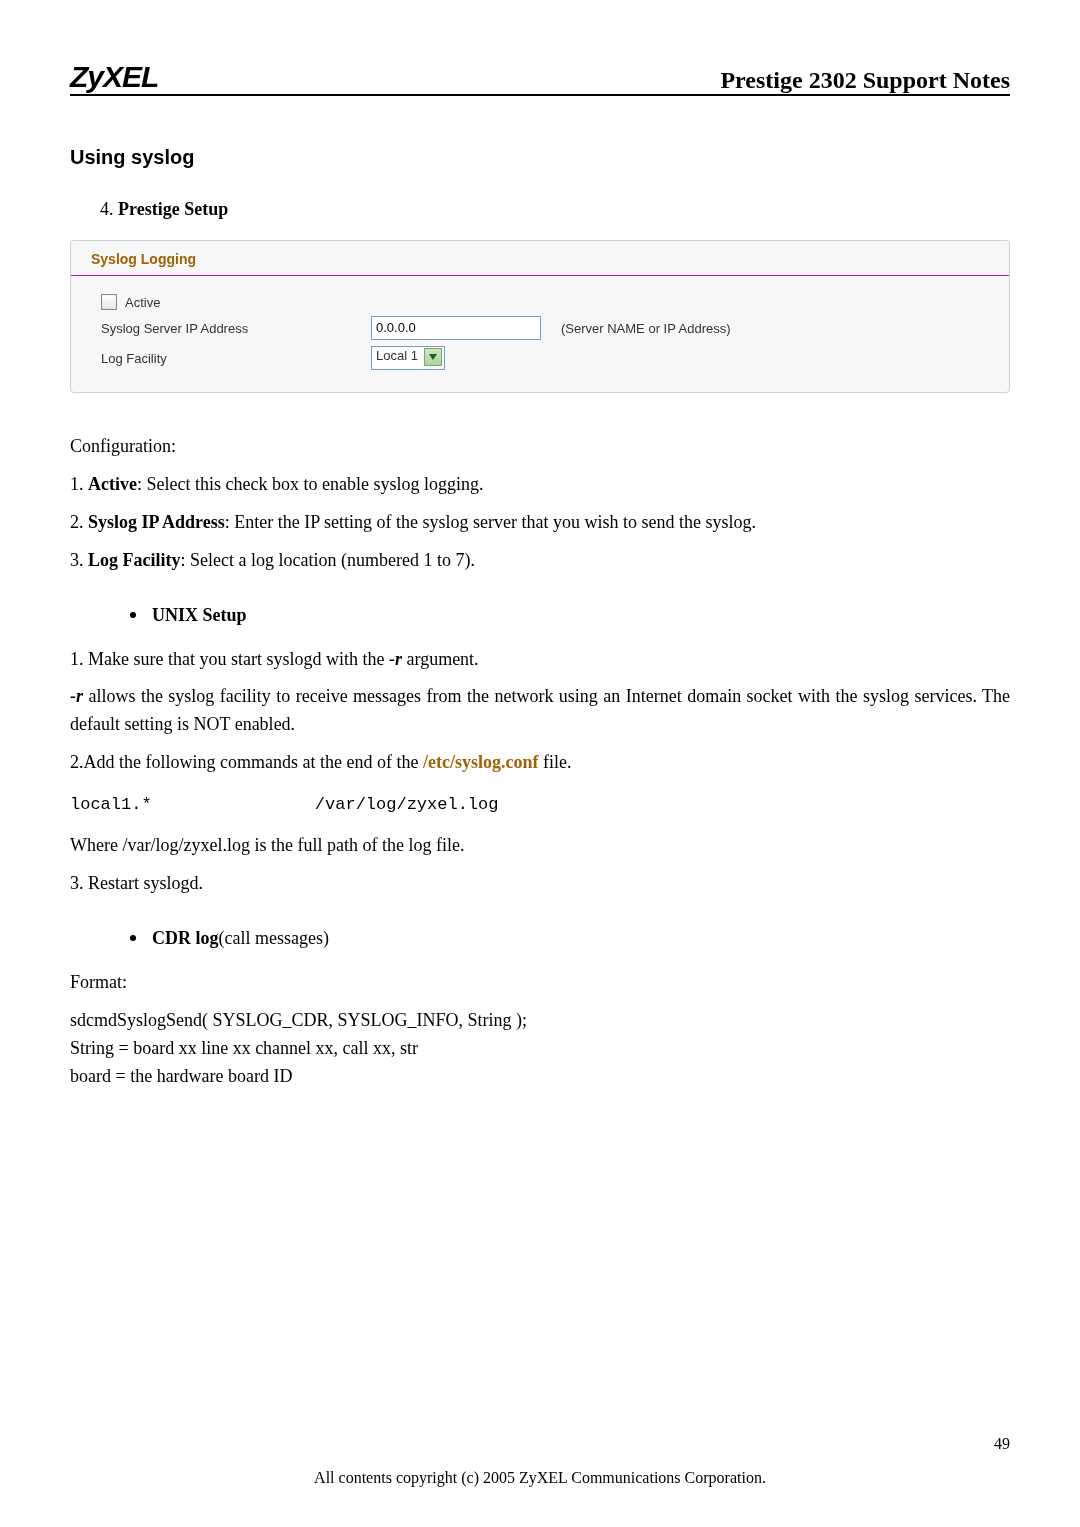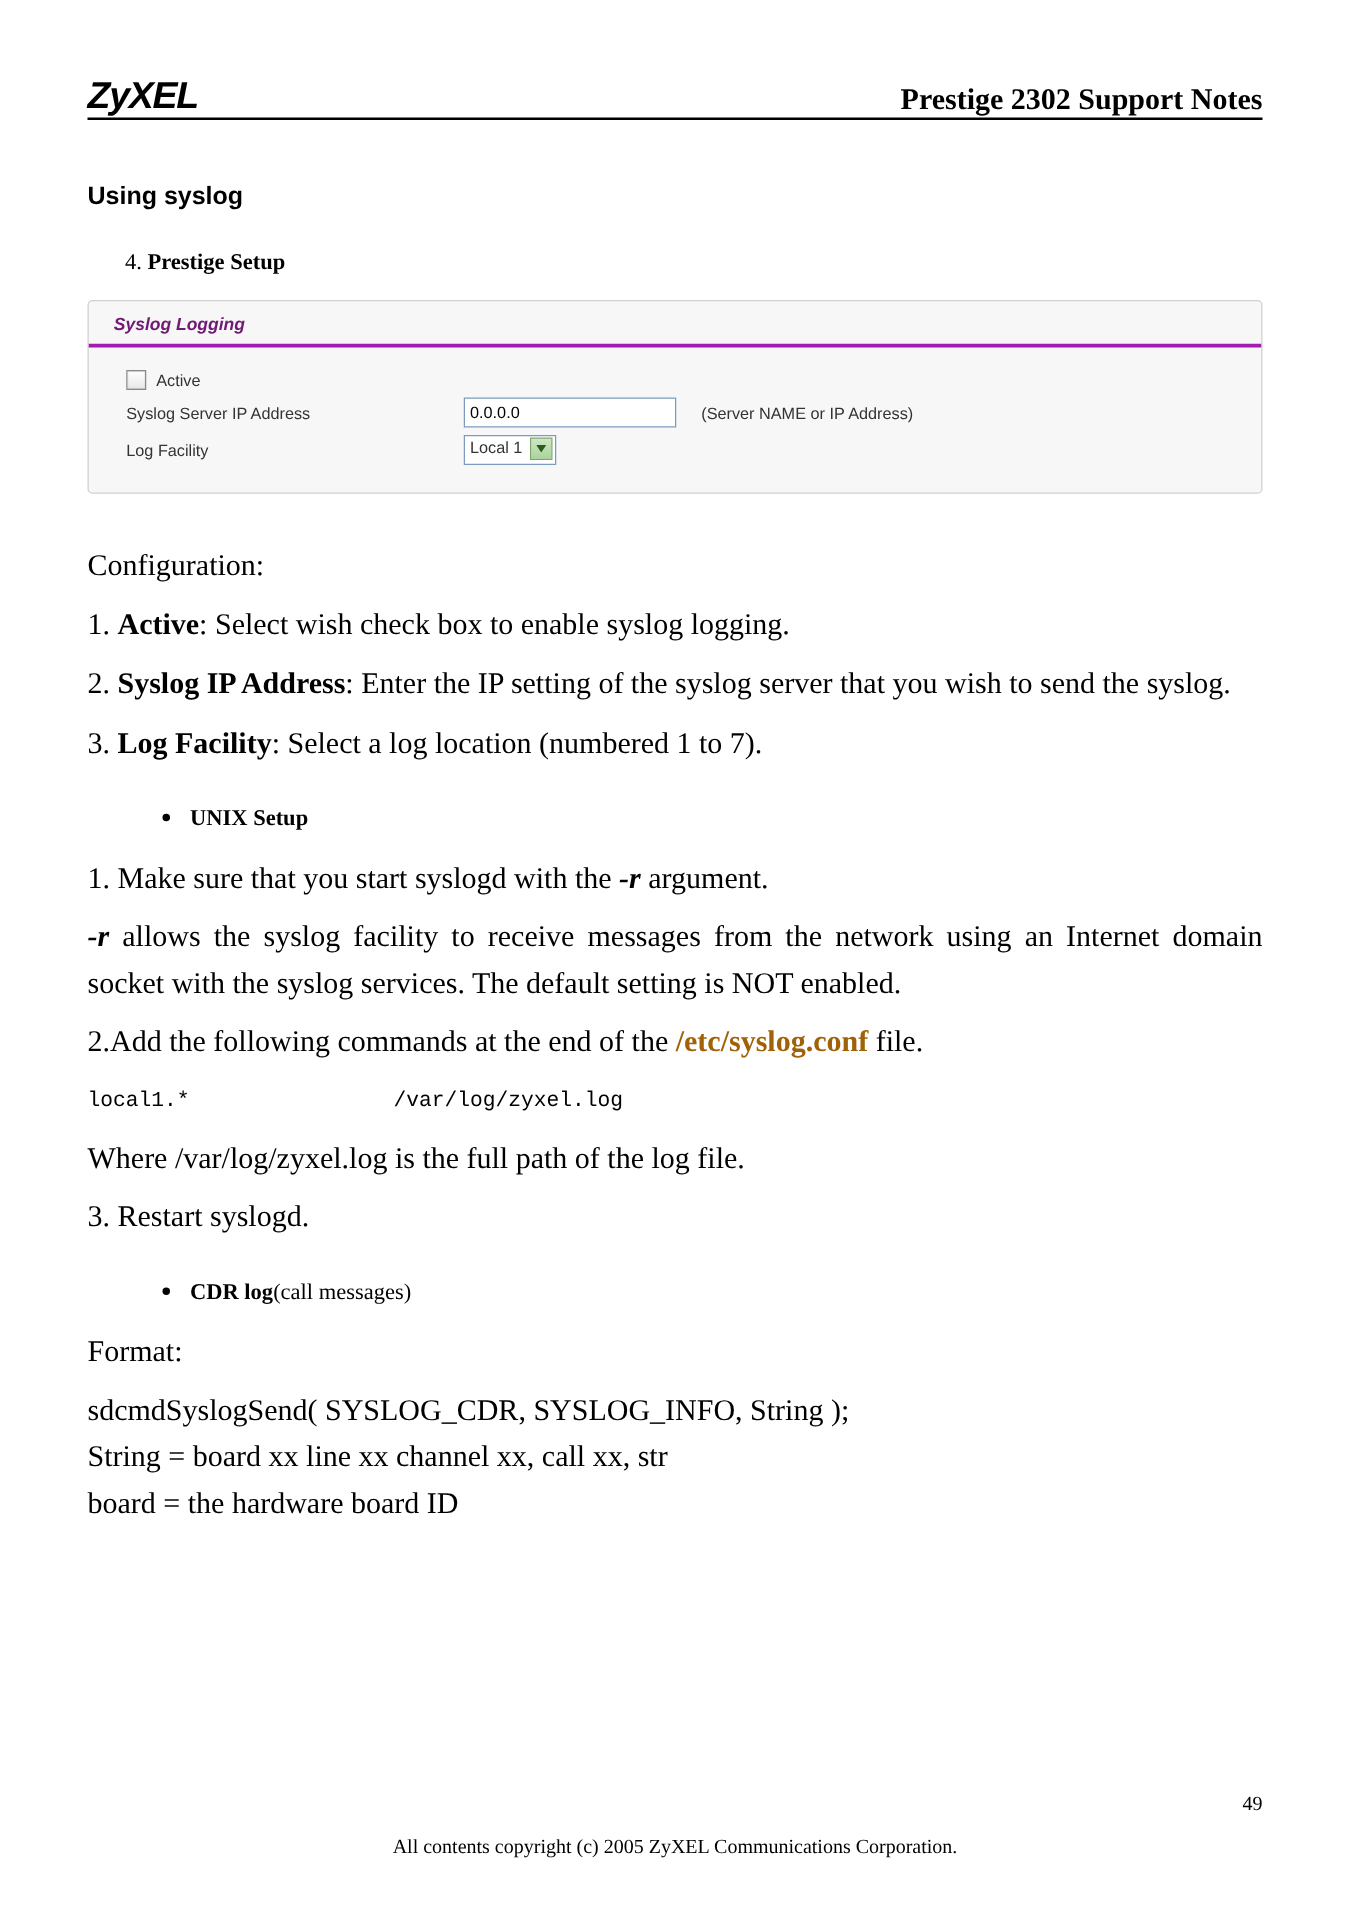--- a/index.html
+++ b/index.html
@@ -47,27 +47,26 @@
     }
     .bold { font-weight: bold; text-align: right; }
     .panel {
       border: 1px solid #d0d0d0;
       border-radius: 4px;
       background: #f7f7f7;
       padding: 0;
       margin: 10px 0 40px 0;
     }
     .panel-header {
-      color: #701a75;
+      color: #a16207;
       font-family: Verdana, Arial, sans-serif;
       font-size: 14px;
       font-weight: bold;
       padding: 10px 20px 8px 20px;
-      border-bottom: 3px solid #a21caf;
-      font-style: italic;
+      border-bottom: 1px solid #a21caf;
     }
     .panel-body {
       padding: 12px 30px 16px 30px;
       font-family: Verdana, Arial, sans-serif;
       font-size: 13px;
       color: #333;
     }
     .form-row {
       display: flex;
       align-items: center;
@@ -117,21 +116,21 @@
       align-items: center;
       justify-content: center;
       width: 16px;
       height: 16px;
       background: linear-gradient(#cfe6c6,#a9d49a);
       border: 1px solid #7aa86a;
       margin-left: 6px;
     }
     .select-arrow svg { display: block; }
     .body-text {
-      font-size: 24px;
+      font-size: 18px;
       line-height: 1.55;
       margin: 10px 0;
     }
     .body-text.justify { text-align: justify; }
     .bullet {
       font-size: 18px;
       margin: 30px 0 20px 60px;
     }
     .bullet-dot {
       display: inline-block;
@@ -208,21 +207,21 @@
               </svg>
           </span>
         </span>
       </div>
     </div>
   </div>
 
   <div class="body-text">Configuration:</div>
 
   <div class="body-text">
-    <span>1. </span><span class="bold">Active</span><span>: Select wish check box to enable syslog logging.</span>
+    <span>1. </span><span class="bold">Active</span><span>: Select this check box to enable syslog logging.</span>
   </div>
   <div class="body-text" style="margin-top:0">
     <span>2. </span><span class="bold">Syslog IP Address</span><span>: Enter the IP setting of the syslog server that you wish to send the syslog.</span>
   </div>
   <div class="body-text" style="margin-top:0">
     <span>3. </span><span class="bold">Log Facility</span><span>: Select a log location (numbered 1 to 7).</span>
   </div>
 
   <div class="bullet">
     <span class="bullet-dot"></span><span class="bold">UNIX Setup</span>

